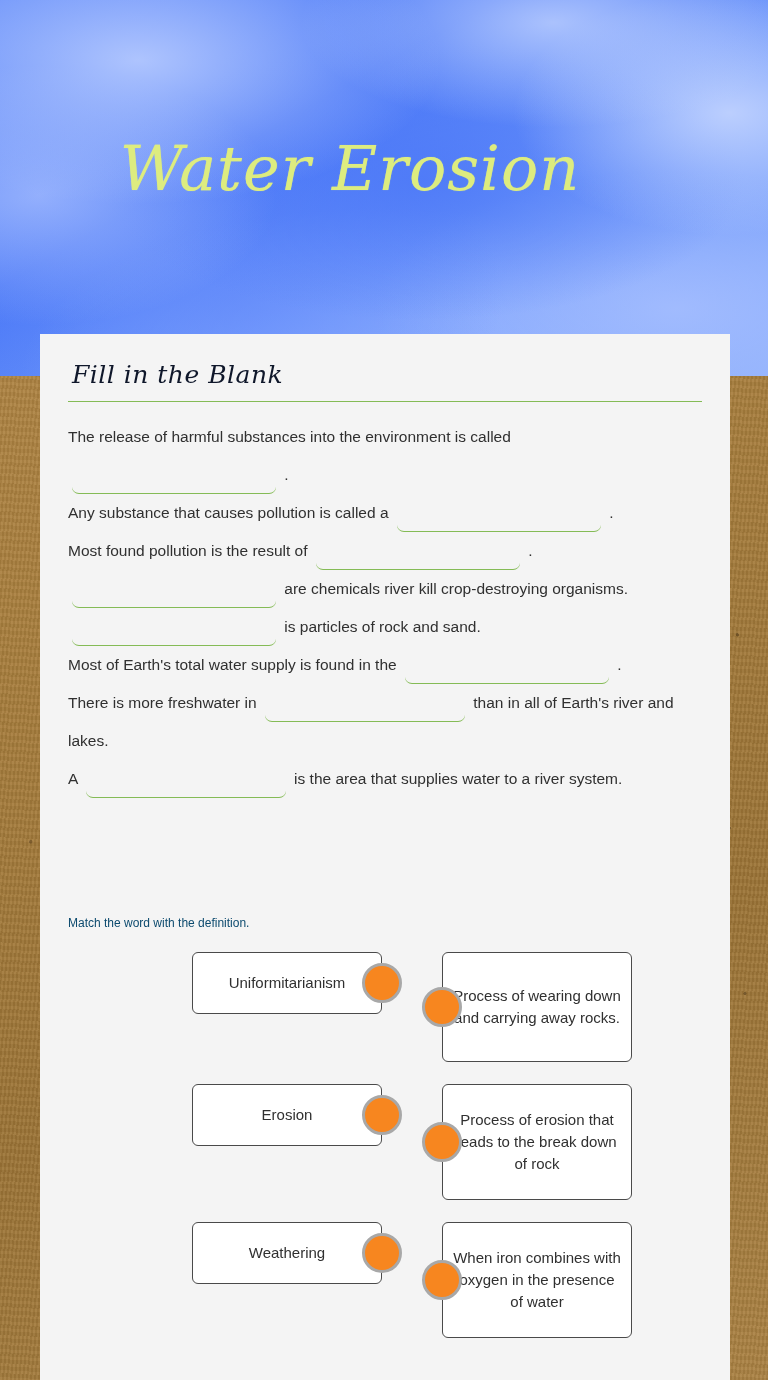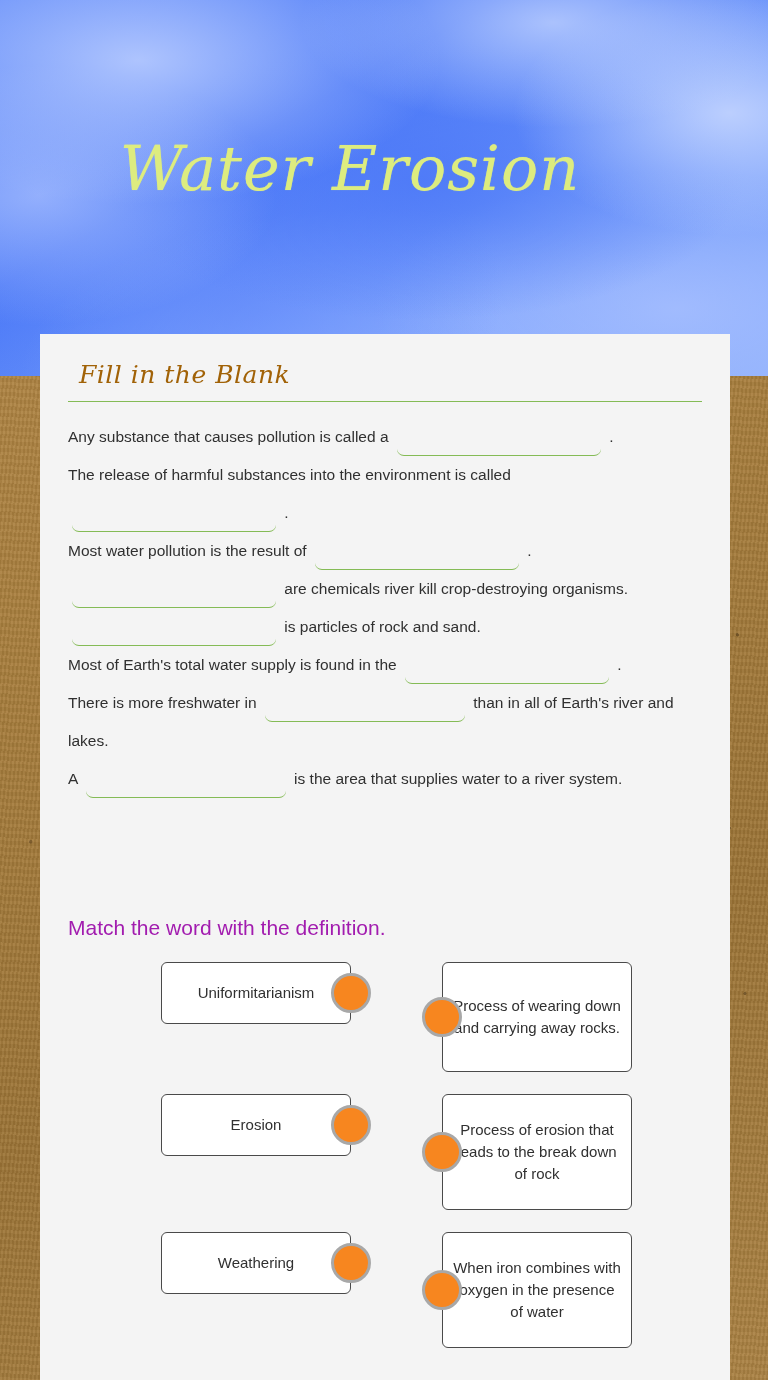--- a/index.html
+++ b/index.html
@@ -70,23 +70,23 @@
     background: #f4f4f4;
     box-shadow: 0 0 0 0 rgba(0,0,0,0);
   }
 
   .panel-inner { padding: 28px 28px 0 28px; }
 
   .section-title {
     font-family: "DejaVu Serif", serif;
     font-style: italic;
     font-size: 25px;
-    color: #a16207;
+    color: #0f172a;
     line-height: 1;
-    margin: 0 0 14px 11px;
+    margin: 0 0 14px 4px;
     letter-spacing: .5px;
   }
   .rule {
     height: 0; border-bottom: 1.5px solid #84bb55;
     margin: 0 0 16px 0;
   }
 
   
   .fib {
     font-size: 15.5px;
@@ -108,32 +108,32 @@
     font-family: "Liberation Sans", sans-serif;
     font-size: 15.5px;
     color: #303030;
     outline: none;
     padding: 0 4px;
   }
   .blank.narrow { width: 200px; }
 
   
   .match-heading {
-    font-size: 21px;
-    color: #a21caf;
+    font-size: 12px;
+    color: #0c4a6e;
     margin: 118px 0 22px 0;
   }
   .match-grid { position: relative; }
   .match-row {
     position: relative;
     display: flex;
     align-items: flex-start;
     margin-bottom: 22px;
   }
-  .col-left  { width: 314px; display: flex; justify-content: center; padding-left: 62px; }
+  .col-left  { width: 314px; display: flex; justify-content: flex-end; padding-left: 62px; }
   .col-right { width: 314px; display: flex; justify-content: flex-start; padding-left: 60px; }
 
   .card {
     position: relative;
     background: #ffffff;
     border: 1px solid #4a4a4a;
     border-radius: 6px;
     display: flex;
     align-items: center;
     justify-content: center;
@@ -173,33 +173,33 @@
 
   <div class="panel">
     <div class="panel-inner">
 
       <div class="section-title">Fill in the Blank</div>
       <div class="rule"></div>
 
       <div class="fib">
 
         <p>
+          <span>The release of harmful substances into the environment is called</span>
+          <input class="blank" type="text" value="" style="">
+          <span>.</span>
+        </p>
+
+        <p>
           <span>Any substance that causes pollution is called a</span>
           <input class="blank" type="text" value="" style="">
           <span>.</span>
         </p>
 
         <p>
-          <span>The release of harmful substances into the environment is called</span>
-          <input class="blank" type="text" value="" style="">
-          <span>.</span>
-        </p>
-
-        <p>
-          <span>Most water pollution is the result of</span>
+          <span>Most found pollution is the result of</span>
           <input class="blank" type="text" value="" style="">
           <span>.</span>
         </p>
 
         <p>
           <input class="blank" type="text" value="" style="">
           <span>are chemicals river kill crop-destroying organisms.</span>
         </p>
 
 

